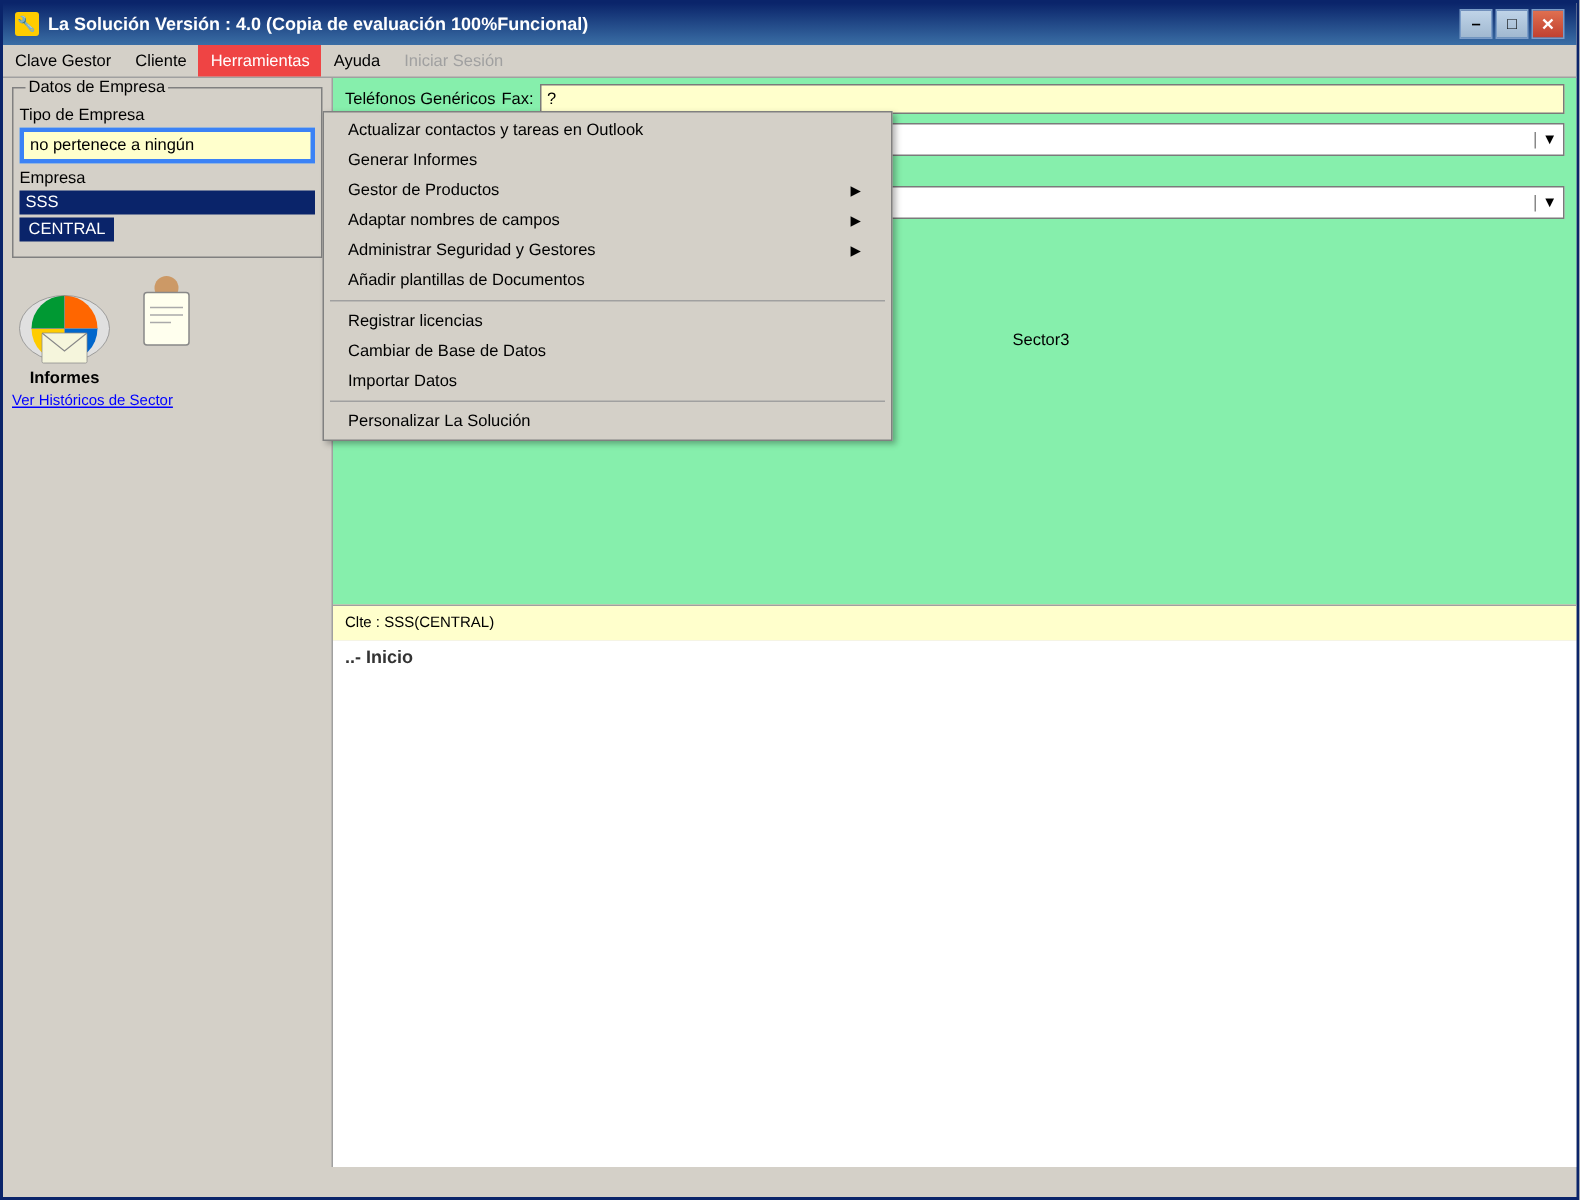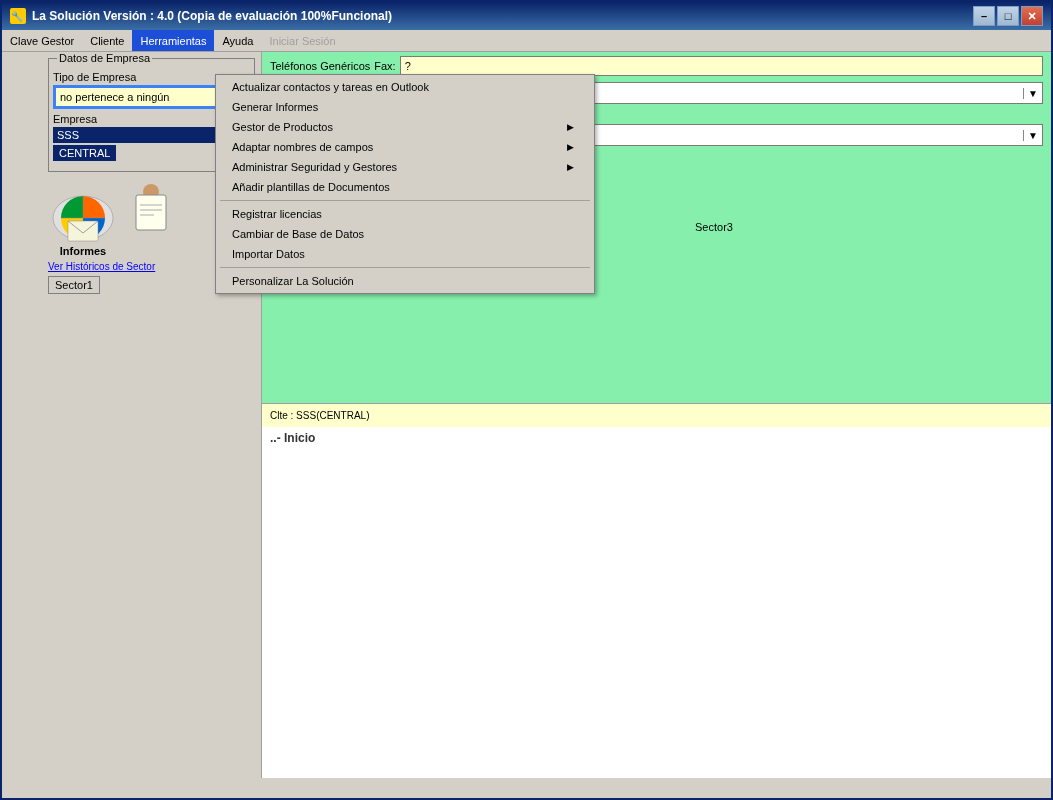--- a/index.html
+++ b/index.html
@@ -68,21 +68,21 @@
     }
     .menu-item {
       padding: 0 8px;
       display: flex;
       align-items: center;
       cursor: pointer;
       font-size: 11px;
       position: relative;
     }
     .menu-item:hover, .menu-item.active {
-      background: #1d4ed8;
+      background: #ef4444;
       color: white;
     }
     .menu-item.disabled { color: #a0a0a0; cursor: default; }
 
     
     .dropdown {
       position: absolute;
       top: 22px;
       left: 0;
       background: #d4d0c8;
@@ -259,21 +259,20 @@
       height: 800px;
       border: 2px solid #0a246a;
       position: relative;
       overflow: hidden;
     }
 
     .content-area {
       display: flex;
       flex-direction: column;
       height: calc(800px - 50px - 24px);
-      padding-left: 40px;
     }
 
     .panels-area {
       display: flex;
       flex: 1;
     }
 
     .inicio-area {
       flex: 1;
       background: white;
@@ -428,23 +427,20 @@
                 <rect x="10" y="15" width="30" height="35" fill="#ffffee" stroke="#888" stroke-width="1" rx="2"></rect>
                 <line x1="14" y1="25" x2="36" y2="25" stroke="#aaa" stroke-width="1"></line>
                 <line x1="14" y1="30" x2="36" y2="30" stroke="#aaa" stroke-width="1"></line>
                 <line x1="14" y1="35" x2="28" y2="35" stroke="#aaa" stroke-width="1"></line>
               </svg>
             </div>
           </div>
 
           <div class="link-text">Ver Históricos de Sector</div>
 
-          <div class="sector-row">
-            <button class="sector-btn">Sector1</button>
-          </div>
         </div>
       </div>
 
       <div style="flex:1; display:flex; flex-direction:column;">
         <div class="right-panel">
           <div class="telefonos-row">
             <span class="telefonos-label">Teléfonos Genéricos</span>
             <span class="fax-label">Fax:</span>
             <input type="text" class="fax-input" value="?" style="">
           </div>

